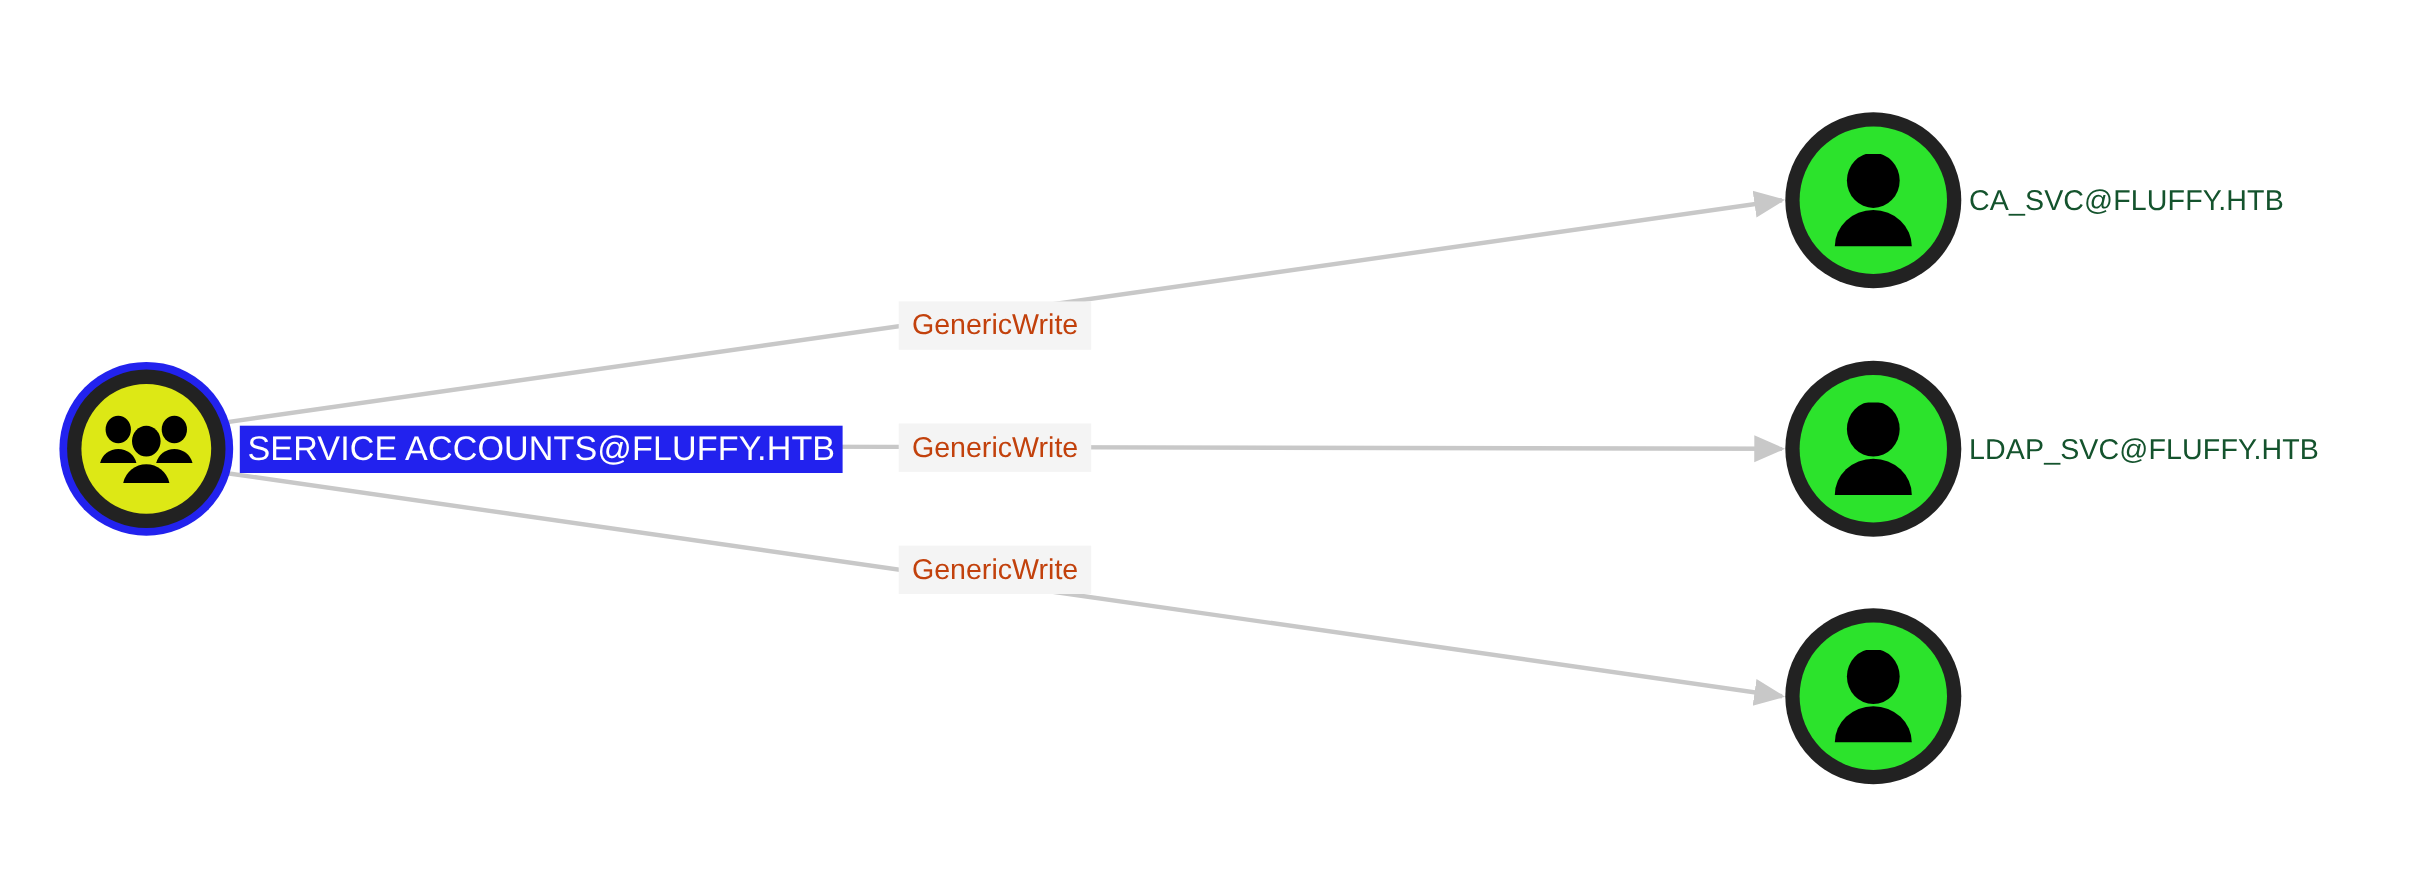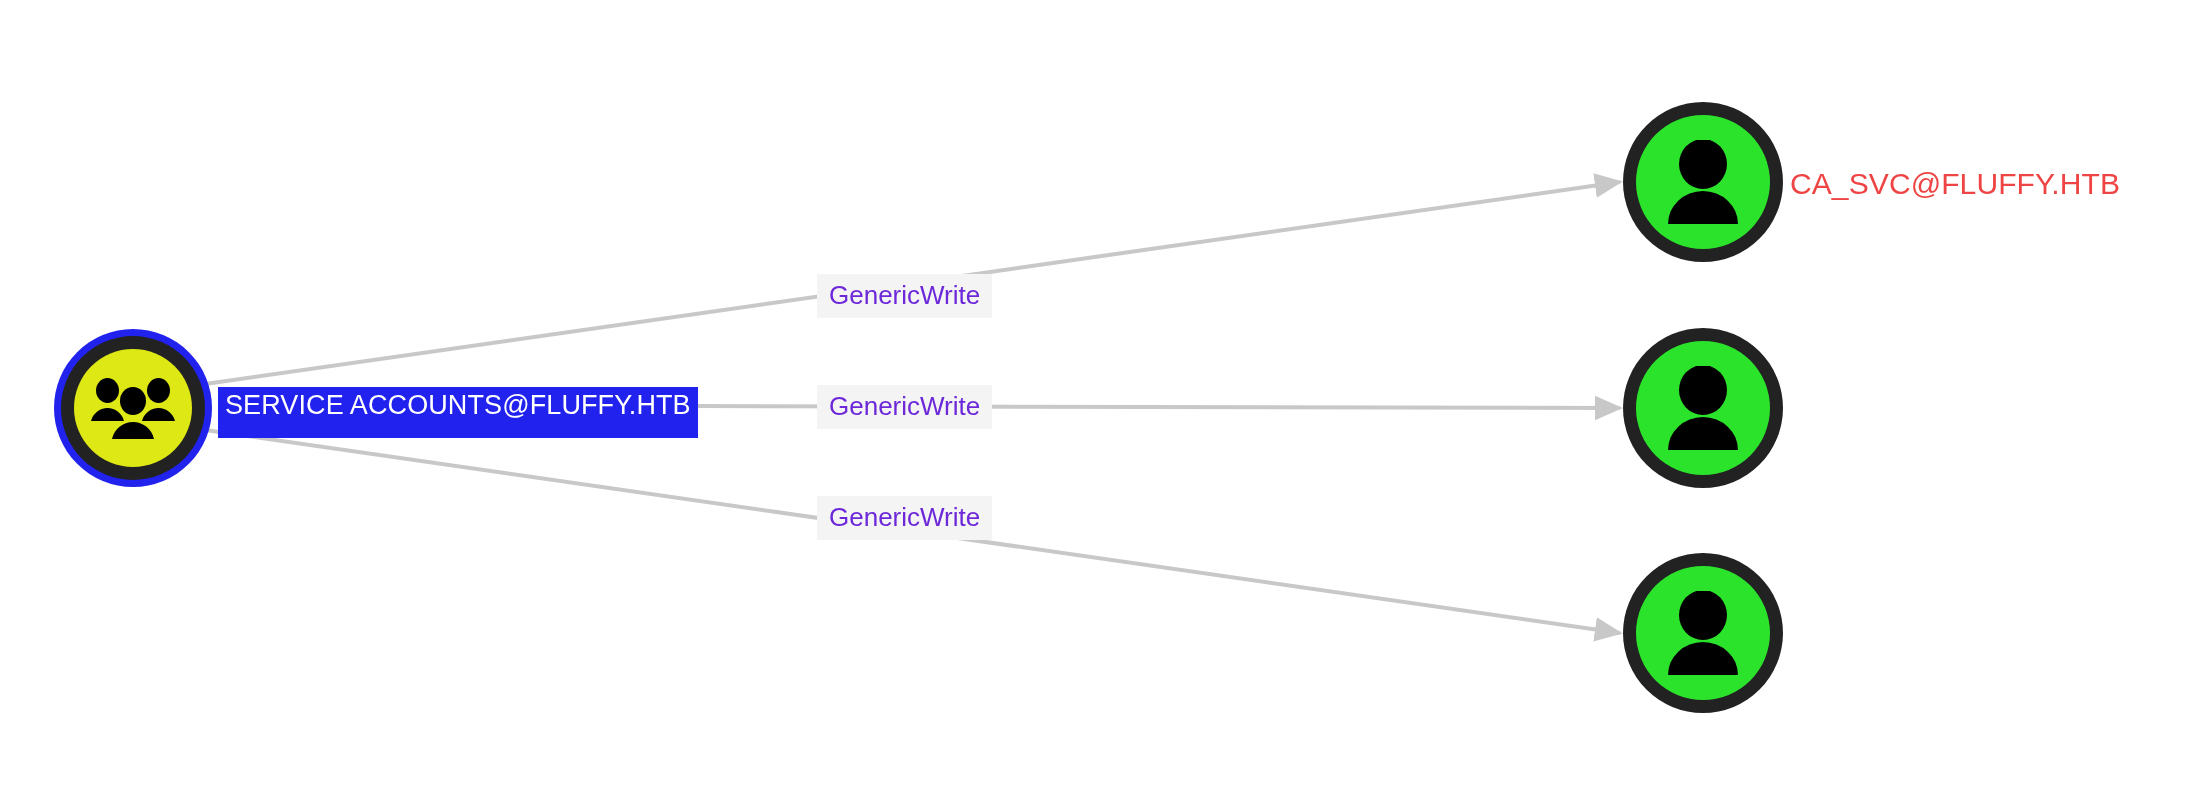--- a/index.html
+++ b/index.html
@@ -45,39 +45,39 @@
     border-radius: 50%;
   }
   .node-glyph {
     position: relative;
     display: block;
   }
 
   
   .node-caption {
     position: absolute;
-    font-size: 30px;
-    color: #ef4444;
+    font-size: 26px;
+    color: #14532d;
     white-space: nowrap;
     line-height: 1;
     letter-spacing: 0.1px;
   }
   
   .node-caption.selected {
     color: #ffffff;
     background: #2222ee;
-    padding: 5px 7px 19px 7px;
-    font-size: 27px;
+    padding: 5px 7px 7px 7px;
+    font-size: 31px;
   }
 
   
   .edge-label {
     position: absolute;
     font-size: 26px;
-    color: #6d28d9;
+    color: #c2410c;
     background: #f4f4f4;
     padding: 8px 12px 10px 12px;
     white-space: nowrap;
     line-height: 1;
   }
 </style>
 </head>
 <body>
 
 <div id="graph-canvas">
@@ -132,20 +132,21 @@
 
   <div class="node node-user" style="left:1623px; top:328px; width:160px; height:160px;
               background:#222222;">
     <div class="node-disc" style="inset:13px; background:#2ce32c;"></div>
     <svg class="node-glyph" width="76" height="84" viewBox="0 0 76 84" xmlns="http://www.w3.org/2000/svg">
       <ellipse cx="38" cy="24" rx="24" ry="25" fill="#000000"></ellipse>
       <path d="M3 84 a35 33 0 0 1 70 0 z" fill="#000000"></path>
     </svg>
   </div>
 
+  <div class="node-caption" style="left:1790px; top:395px;">LDAP_SVC@FLUFFY.HTB</div>
 
   <div class="node node-user" style="left:1623px; top:553px; width:160px; height:160px;
               background:#222222;">
     <div class="node-disc" style="inset:13px; background:#2ce32c;"></div>
     <svg class="node-glyph" width="76" height="84" viewBox="0 0 76 84" xmlns="http://www.w3.org/2000/svg">
       <ellipse cx="38" cy="24" rx="24" ry="25" fill="#000000"></ellipse>
       <path d="M3 84 a35 33 0 0 1 70 0 z" fill="#000000"></path>
     </svg>
   </div>
 

